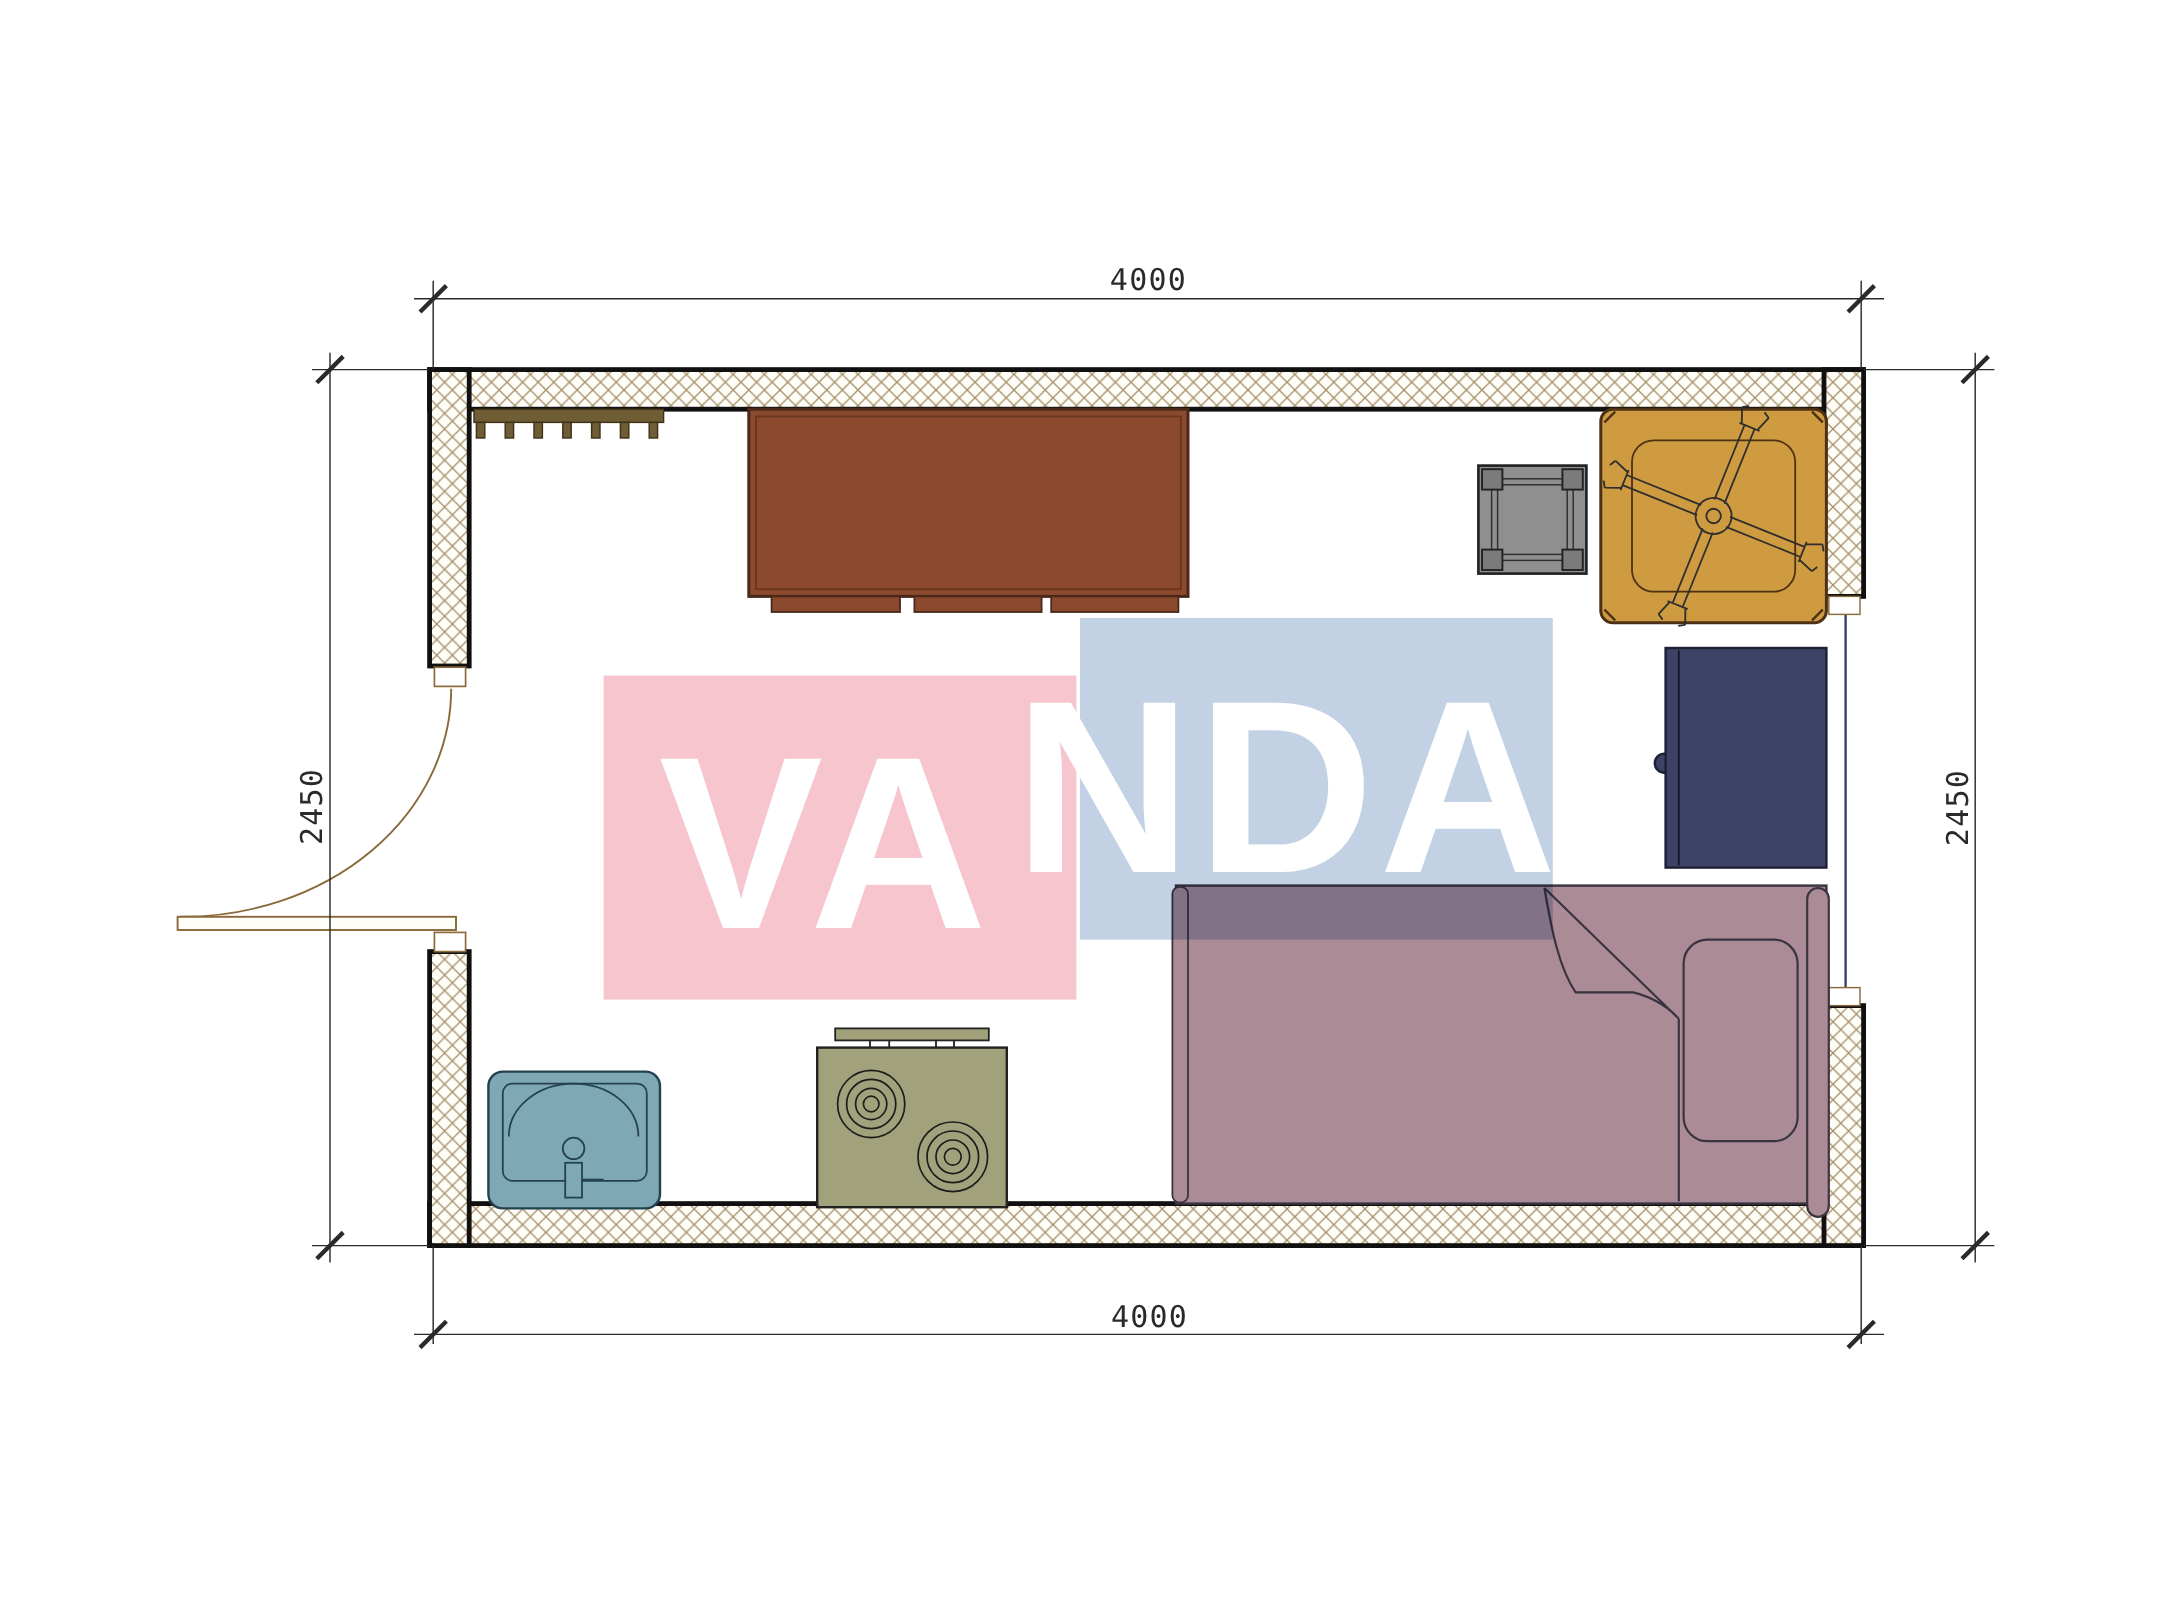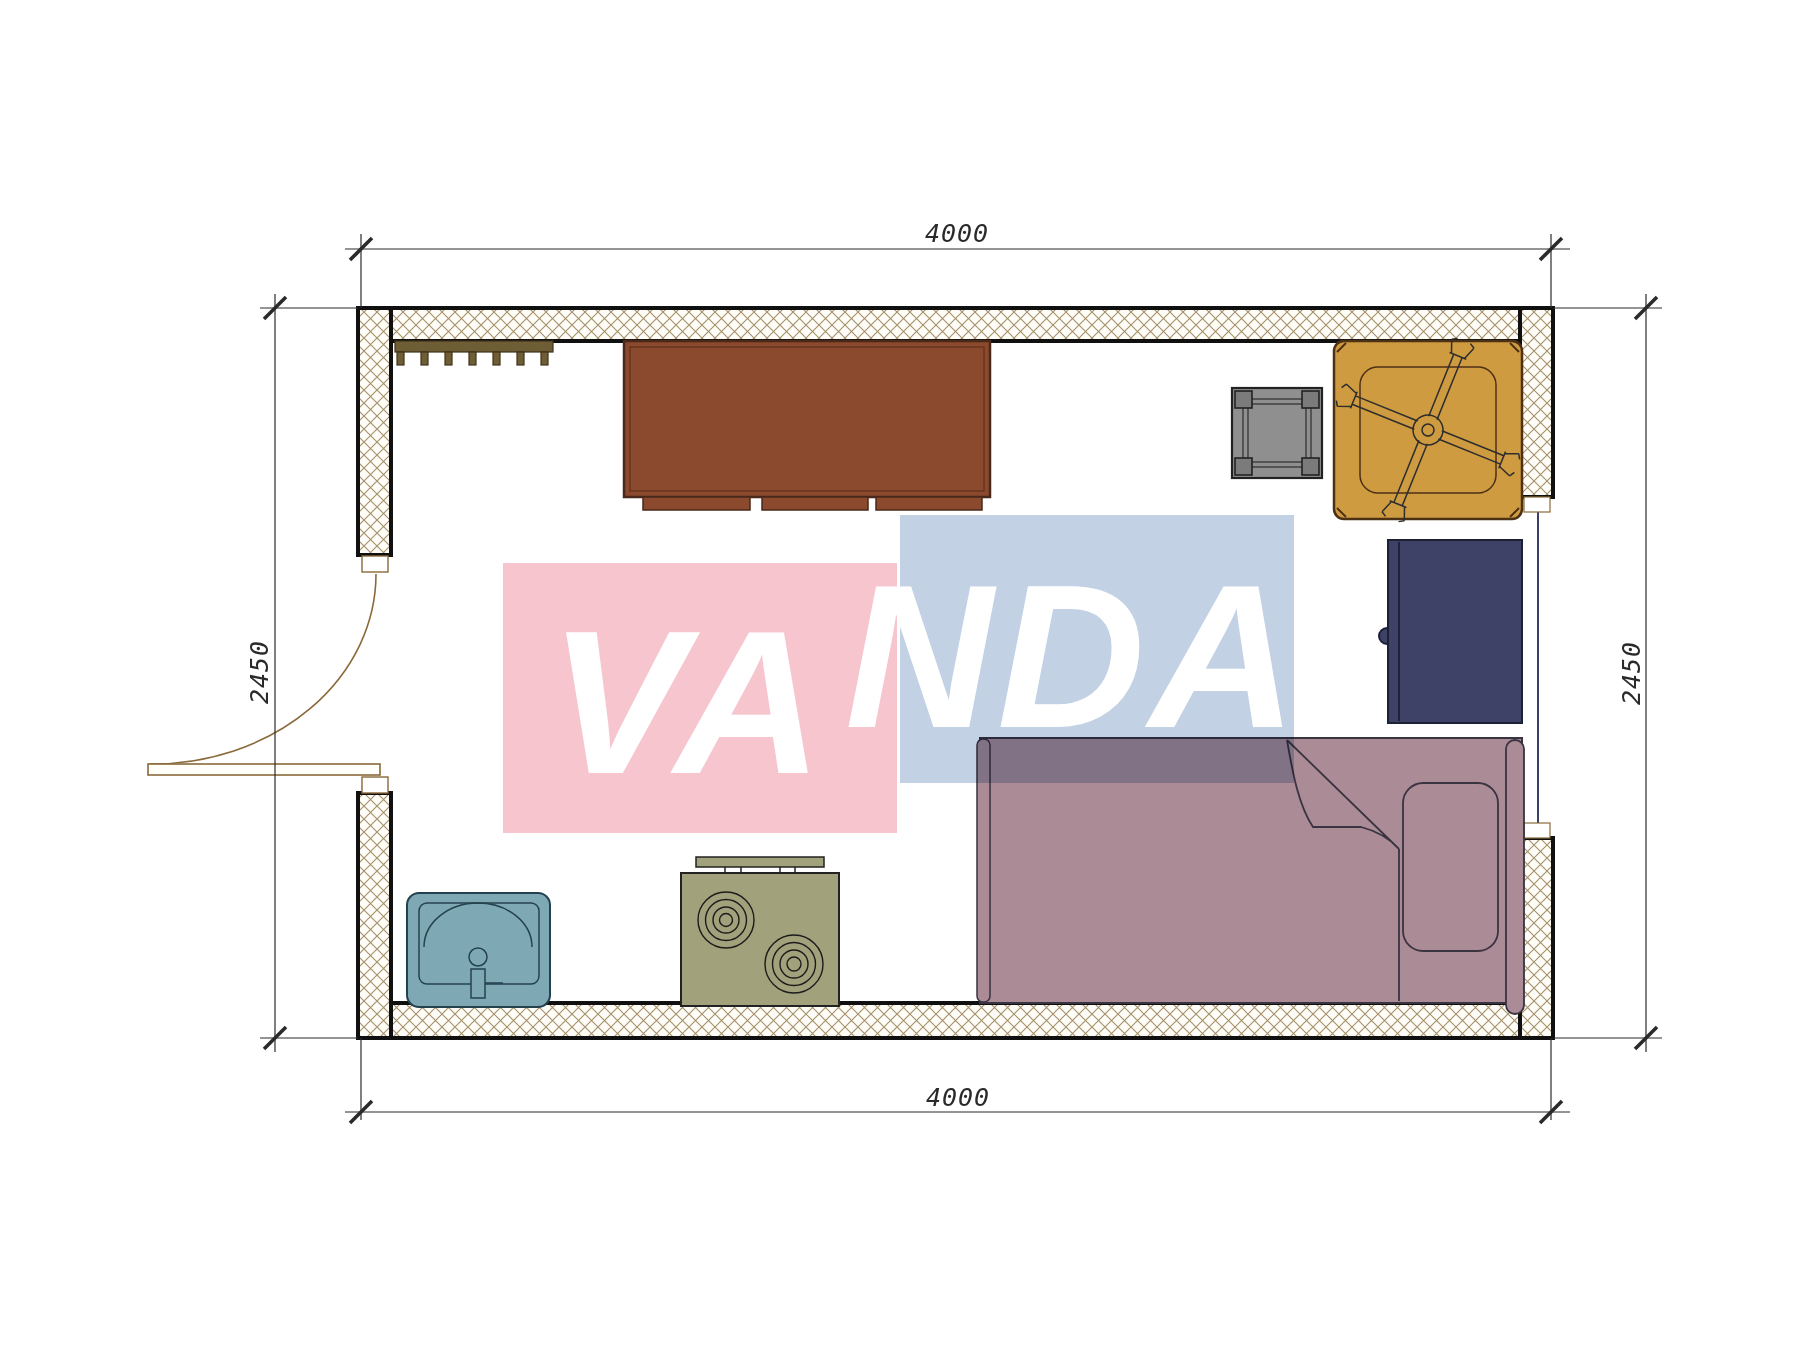--- a/index.html
+++ b/index.html
@@ -1,17 +1,17 @@
 <!DOCTYPE html>
 <html><head>
 <meta charset="utf-8">
 <style>
   html,body{margin:0;padding:0;background:#ffffff;}
   .stage{position:relative;width:1800px;height:1350px;background:#ffffff;overflow:hidden;
-         font-family:"Liberation Sans", sans-serif;font-style:italic;}
+         font-family:"Liberation Sans", sans-serif;}
   svg{position:absolute;left:0;top:0;isolation:isolate;}
   .dimtext{font-family:"DejaVu Sans Mono", monospace;font-size:25px;fill:#2a2a2a;letter-spacing:1px;}
   .wm-text{font-family:"Liberation Sans", sans-serif;font-weight:bold;fill:#ffffff;font-size:205px;letter-spacing:4px;}
   .blend{mix-blend-mode:multiply;}
 </style>
 </head>
 <body>
 
 <div class="stage">
 <svg width="1800" height="1350" viewBox="0 0 1800 1350">

